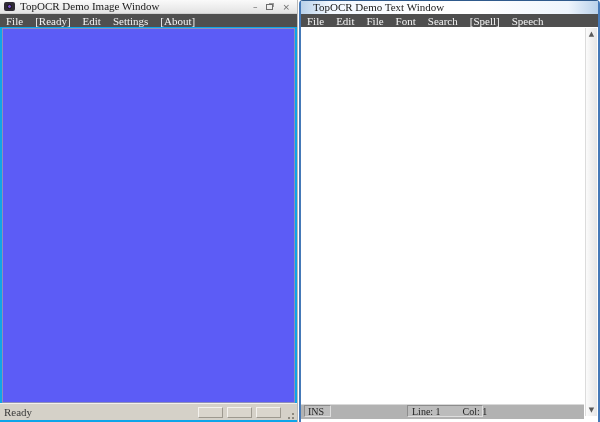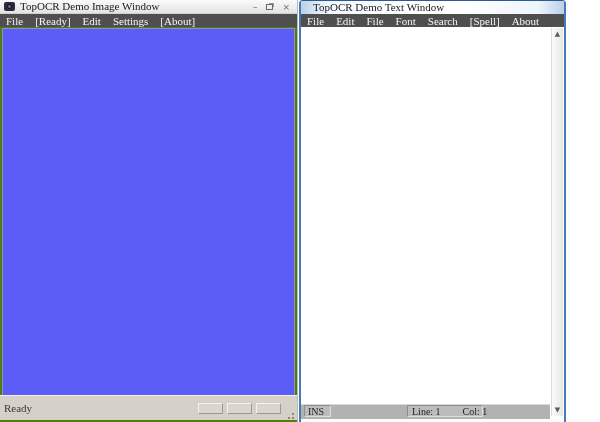--- a/index.html
+++ b/index.html
@@ -8,21 +8,21 @@
     position: relative;
     background: #ffffff;
     font-family: "Liberation Serif", serif;
     overflow: hidden;
   }
 
   
   .window-image {
     position: absolute; left: 0; top: 0;
     width: 298px; height: 422px;
-    background: #4d7c0f;
+    background: #0ea5e9;
     border-right: 1px solid #b9b9b9;
   }
   .titlebar-image {
     height: 14px;
     background: linear-gradient(#fafafa, #e3e3e3);
     border-bottom: 1px solid #d0d0d0;
     display: flex; align-items: center;
     padding: 0 4px; gap: 5px;
   }
   .title-text { font-size: 11px; line-height: 13px; color: #1a1a1a; white-space: nowrap; }
@@ -66,21 +66,21 @@
 
   .canvas-image {
     position: absolute; left: 2px; right: 2px;
     top: 28px; bottom: 19px;
     background: #5c5cf6;
     border: 1px solid #8f8fb8;
   }
 
   .statusbar-image {
     position: absolute; left: 0; right: 0; bottom: 2px;
-    height: 25px;
+    height: 17px;
     background: #d5d1c8;
     border-top: 1px solid #f2f0ec;
     display: flex; align-items: center;
     font-size: 11px; color: #3a3a3a;
     padding: 4px 4px;
   }
   .status-panes { margin-left: auto; display: flex; gap: 4px; margin-right: 12px; }
   .status-pane {
     width: 25px; height: 11px;
     background: #dad6cd;
@@ -89,21 +89,21 @@
   }
   .resize-grip {
     position: absolute; right: 3px; bottom: 5px;
     width: 2px; height: 2px; background: #8d897f;
     box-shadow: 0 4px 0 #8d897f, -4px 4px 0 #8d897f;
   }
 
   
   .window-text {
     position: absolute; left: 299px; top: 0;
-    width: 267px; height: 422px;
+    width: 301px; height: 422px;
     background: #ffffff;
     border-left: 2px solid #4579b8;
     border-right: 2px solid #4579b8;
     border-top: 1px solid #2f5a8c;
     border-radius: 4px 4px 0 0;
   }
   .titlebar-text {
     height: 13px;
     background: linear-gradient(to right, #b9d1ea, #f2f8ff 10%, #ffffff 45%, #ffffff 60%, #eef5fd 90%, #b9d1ea);
     display: flex; align-items: center;
@@ -198,21 +198,21 @@
     <span class="title-text">TopOCR Demo Text Window</span>
   </div>
 
   <div class="menubar">
     <span class="menu-item">File</span>
     <span class="menu-item">Edit</span>
     <span class="menu-item">File</span>
     <span class="menu-item">Font</span>
     <span class="menu-item">Search</span>
     <span class="menu-item">[Spell]</span>
-    <span class="menu-item">About</span>
+    <span class="menu-item">Speech</span>
   </div>
 
   <div class="client-text"></div>
 
   <div class="scrollbar-v">
     <span class="sb-btn sb-up">▲</span>
     <span class="sb-btn sb-down">▼</span>
   </div>
 
   <div class="statusbar-text">

